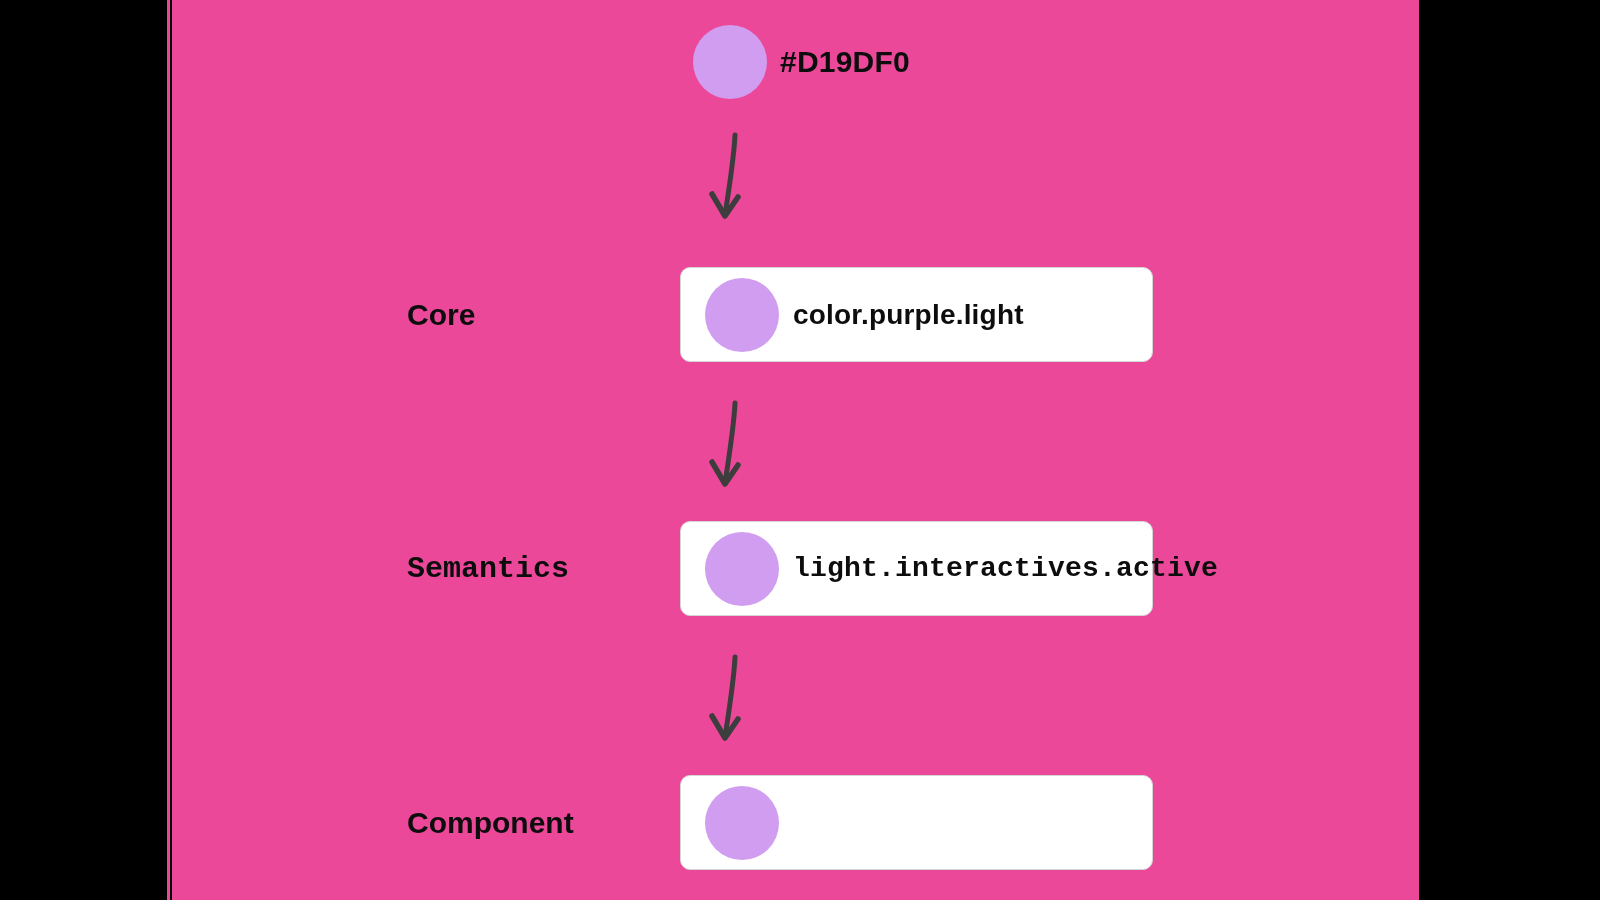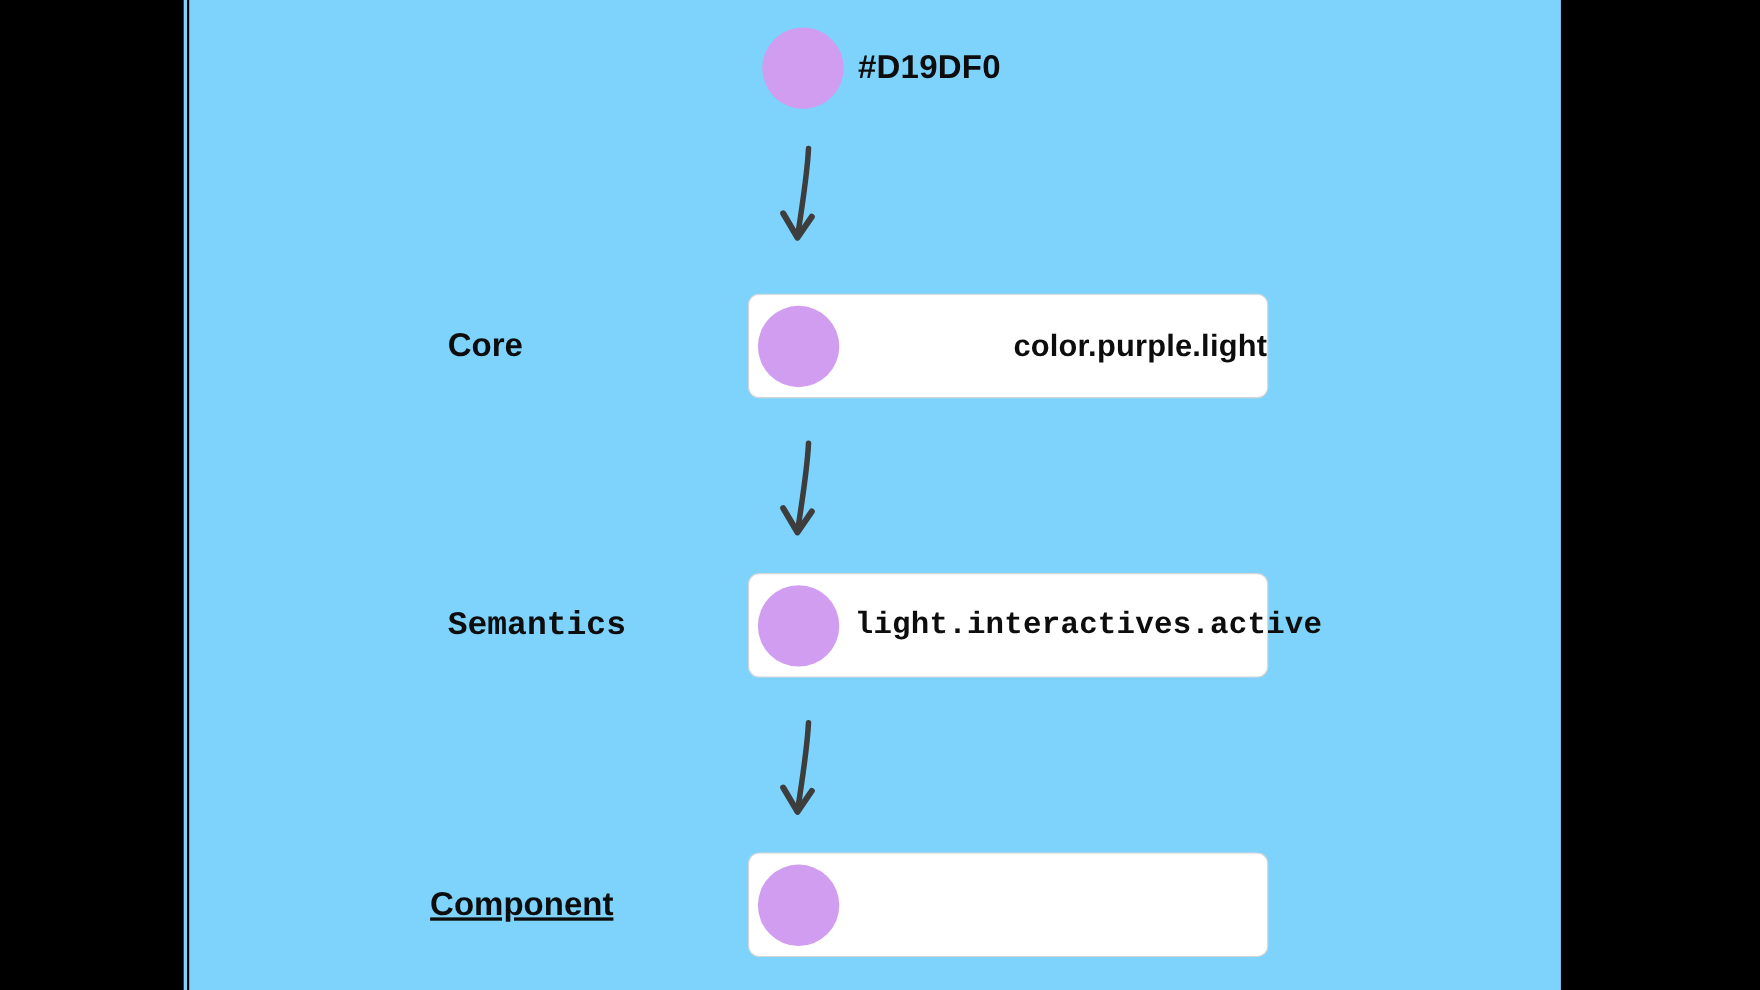--- a/index.html
+++ b/index.html
@@ -8,21 +8,21 @@
     background: #000000;
     font-family: "Liberation Sans", "DejaVu Sans", sans-serif;
     position: relative;
   }
   .stage {
     position: absolute;
     left: 167px;
     top: 0;
     width: 1252px;
     height: 900px;
-    background: #7dd3fc;
+    background: #ec4899;
   }
   .edge-line {
     position: absolute;
     left: 170px;
     top: 0;
     width: 2px;
     height: 900px;
     background: #000000;
     z-index: 5;
   }
@@ -59,23 +59,22 @@
   .token-box {
     position: absolute;
     left: 680px;
     width: 473px;
     height: 95px;
     background: #ffffff;
     border: 1.5px solid #d5d5d5;
     border-radius: 10px;
     display: flex;
     align-items: center;
-    padding-left: 8px;
+    padding-left: 24px;
     gap: 14px;
-    justify-content: space-between;
   }
   .token-name {
     font-size: 28px;
     font-weight: 600;
     color: #0d0d0d;
     letter-spacing: 0.2px;
   }
   .arrow {
     position: absolute;
     left: 701px;
@@ -124,21 +123,21 @@
       <div class="token-name">light.interactives.active</div>
     </div>
   </div>
 
   <svg class="arrow arrow-3" viewBox="0 0 44 90" fill="none" style="left: 534px; color: rgb(61, 61, 61);">
     <path d="M 34 4 C 33 26, 29 52, 24 84" stroke="currentColor" stroke-width="5" stroke-linecap="round"></path>
     <path d="M 11 63 L 24 85 L 37 66" stroke="currentColor" stroke-width="5.5" stroke-linecap="round" stroke-linejoin="round"></path>
   </svg>
 
   <div class="row-comp">
-    <div class="level-label" style="left: 224px; text-decoration: underline;">Component</div>
+    <div class="level-label" style="left: 240px;">Component</div>
     <div class="token-box" style="left: 513px;">
       <div class="swatch-circle" style="background-color: rgb(209, 157, 240);"></div>
     </div>
   </div>
 
 </div>
 
 <div class="edge-line"></div>
 
 </body></html>

